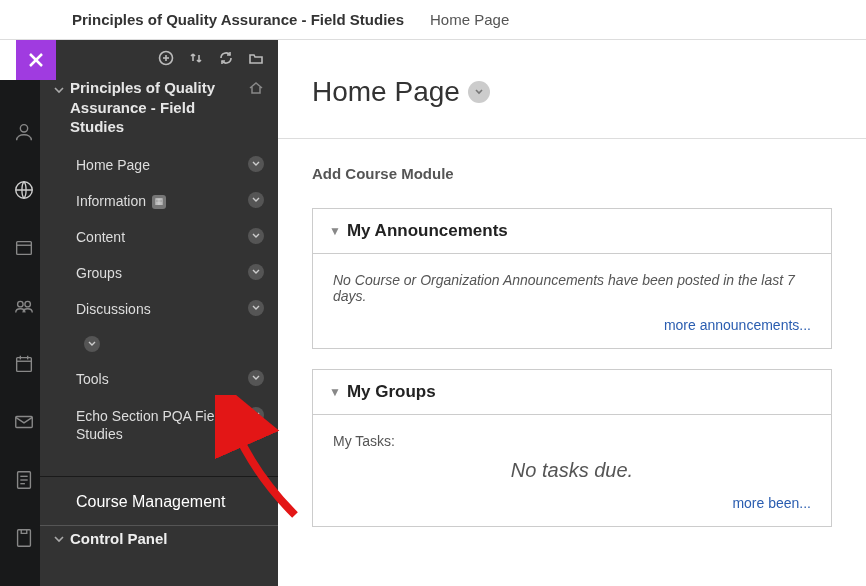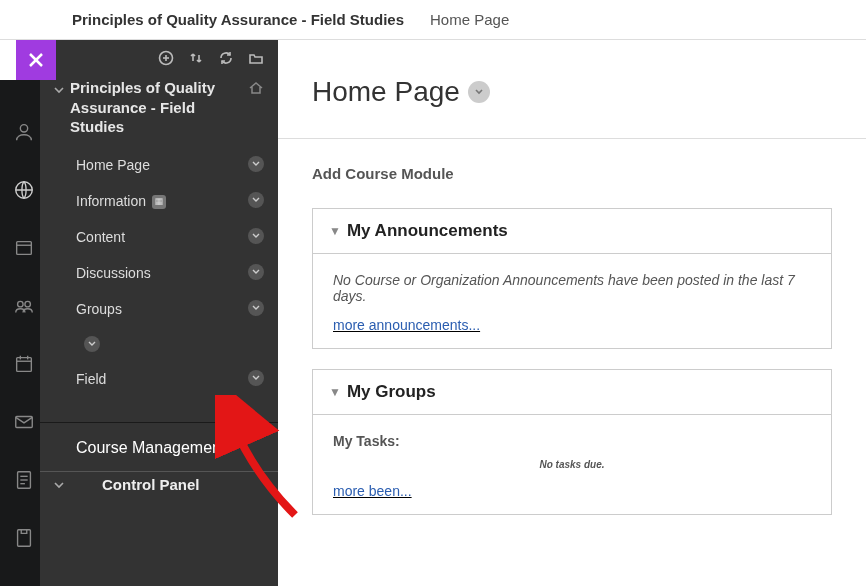--- a/index.html
+++ b/index.html
@@ -137,21 +137,20 @@
   }
   .cp-row {
     display:flex;
     align-items:center;
     padding: 4px 14px 10px 14px;
     font-size:15px;
     font-weight:700;
     color:#eee;
     cursor:pointer;
     border-top:1px solid #555;
-    gap:32px;
   }
   .cp-row .arrow { margin-right:6px; }
   
   .main {
     position:absolute;
     top:40px; left:278px; right:0; bottom:0;
     background:#fff;
     overflow:auto;
   }
   .page-title-row {
@@ -195,37 +194,37 @@
     border-bottom:1px solid #ccc;
     cursor:move;
   }
   .module-header .tri { margin-right:6px; color:#888; font-size:12px; }
   .module-body {
     padding: 18px 20px 12px 20px;
     color:#555;
     font-style:italic;
     font-size:14px;
   }
-  .module-body.left { text-align:left; font-style:normal;font-weight:bold; }
+  .module-body.left { text-align:left; font-style:normal; }
   .module-footer {
+    text-align:right;
     padding: 0 20px 14px 20px;
-    text-decoration: underline;
   }
   .module-footer a {
     color:#2a5db0;
     font-size:14px;
     text-decoration:none;
     cursor:pointer;
   }
   .no-tasks {
     text-align:center;
     font-style:italic;
     color:#555;
     margin-top:10px;
-    font-size:10px;
+    font-size:20px;
   }
   
   .arrow-annot {
     position:absolute;
     top:395px; left:215px;
     z-index:50;
     pointer-events:none;
   }
 </style>
 </head>
@@ -361,44 +360,52 @@
     </li>
     <li class="nav-item">
       <span class="label">Content</span>
       <span class="chev">
           <svg width="8" height="8" viewBox="0 0 8 8">
             <path d="M1 2l3 3 3-3" stroke="#ccc" stroke-width="1.4" fill="none"></path>
           </svg>
         </span>
     </li>
     <li class="nav-item">
+      <span class="label">Groups</span>
+      <span class="chev">
+          <svg width="8" height="8" viewBox="0 0 8 8">
+            <path d="M1 2l3 3 3-3" stroke="#ccc" stroke-width="1.4" fill="none"></path>
+          </svg>
+        </span>
+    </li>
+    <li class="nav-item">
       <span class="label">Discussions</span>
       <span class="chev">
           <svg width="8" height="8" viewBox="0 0 8 8">
             <path d="M1 2l3 3 3-3" stroke="#ccc" stroke-width="1.4" fill="none"></path>
           </svg>
         </span>
     </li>
     <li class="nav-item">
-      <span class="label">Groups</span>
-      <span class="chev">
-          <svg width="8" height="8" viewBox="0 0 8 8">
-            <path d="M1 2l3 3 3-3" stroke="#ccc" stroke-width="1.4" fill="none"></path>
-          </svg>
-        </span>
-    </li>
-    <li class="nav-item">
-      <span class="chev">
-          <svg width="8" height="8" viewBox="0 0 8 8">
-            <path d="M1 2l3 3 3-3" stroke="#ccc" stroke-width="1.4" fill="none"></path>
-          </svg>
-        </span>
-    </li>
-    <li class="nav-item">
-      <span class="label">Field</span>
+      <span class="chev">
+          <svg width="8" height="8" viewBox="0 0 8 8">
+            <path d="M1 2l3 3 3-3" stroke="#ccc" stroke-width="1.4" fill="none"></path>
+          </svg>
+        </span>
+    </li>
+    <li class="nav-item">
+      <span class="label">Tools</span>
+      <span class="chev">
+          <svg width="8" height="8" viewBox="0 0 8 8">
+            <path d="M1 2l3 3 3-3" stroke="#ccc" stroke-width="1.4" fill="none"></path>
+          </svg>
+        </span>
+    </li>
+    <li class="nav-item">
+      <span class="label">Echo Section PQA Field Studies</span>
       <span class="chev">
           <svg width="8" height="8" viewBox="0 0 8 8">
             <path d="M1 2l3 3 3-3" stroke="#ccc" stroke-width="1.4" fill="none"></path>
           </svg>
         </span>
     </li>
   </ul>
 
   <div class="divider"></div>
   <div class="mgmt-header">Course Management</div>

